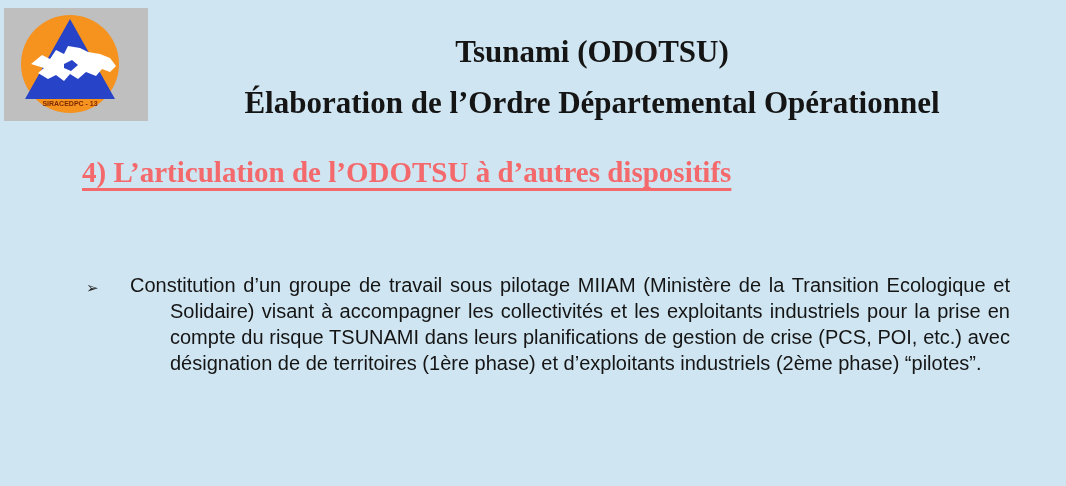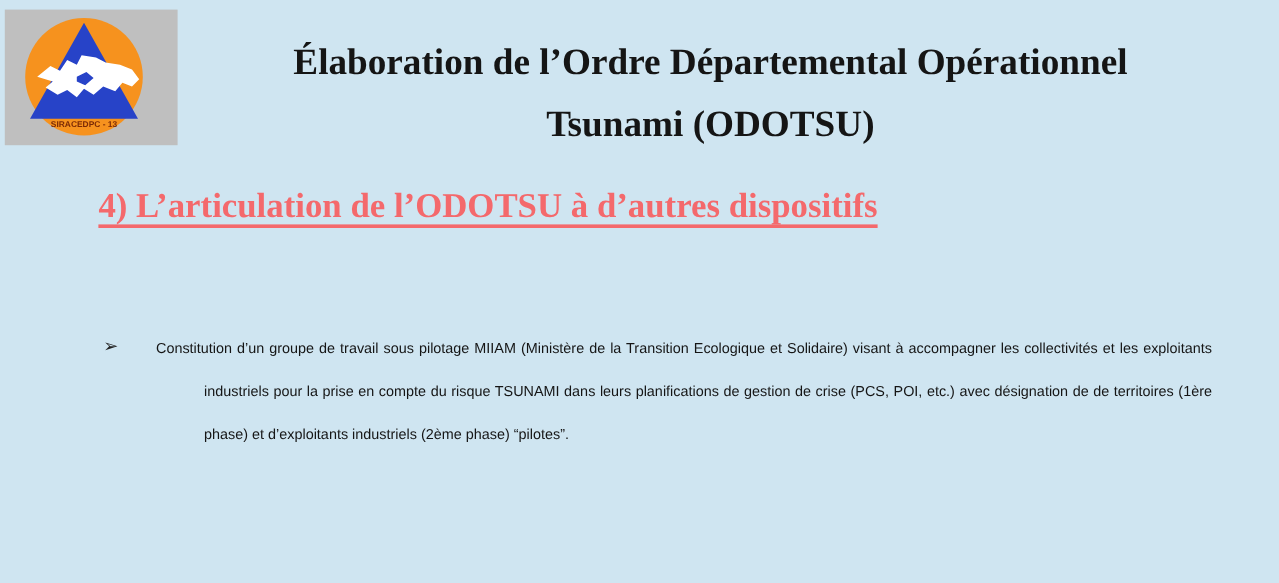--- a/index.html
+++ b/index.html
@@ -64,44 +64,44 @@
     font-size:15px;
     color:#222;
   }
   .para{
     position:absolute;left:130px;top:272px;
     width:880px;
     box-sizing:border-box;
     padding-left:40px;
     text-indent:-40px;
     text-align:justify;
-    font-size:12px;
-    line-height:36px;
+    font-size:20px;
+    line-height:26px;
     color:var(--text-black);
   }
 </style>
 </head>
 <body>
 
 <div class="slide">
 
   <div class="logo-box">
     <svg viewBox="0 0 144 113" preserveAspectRatio="none">
       <circle cx="66" cy="56" r="49" fill="#f6921e"></circle>
       <polygon points="66,11 111,91 21,91" fill="#2743c8"></polygon>
       <path d="M27,56 L38,47 L46,51 L52,42 L60,46 L64,38 L76,40 L84,44 L96,46 L106,50 L112,58
                L106,64 L98,61 L92,68 L82,64 L74,71 L66,66 L60,73 L52,67 L44,71 L34,65 L40,60 Z
                M60,56 l8,-4 l6,5 l-7,6 l-7,-3 Z" fill="#ffffff" fill-rule="evenodd"></path>
       <text x="66" y="98" text-anchor="middle" font-family="Liberation Sans, sans-serif" font-size="7" font-weight="bold" fill="#7b2a06">SIRACEDPC - 13</text>
     </svg>
   </div>
 
   <div class="title-block">
+    <div class="title-line">Tsunami (ODOTSU)</div>
     <div class="title-line">Élaboration de l’Ordre Départemental Opérationnel</div>
-    <div class="title-line">Tsunami (ODOTSU)</div>
   </div>
 
   <div class="section-heading">
     <span class="hline">4) L’articulation de l’ODOTSU à d’autres dispositifs</span>
   </div>
 
   <span class="bullet-glyph">➢</span>
   <p class="para">Constitution d’un groupe de travail sous pilotage MIIAM (Ministère de la Transition Ecologique et Solidaire) visant à accompagner les collectivités et les exploitants industriels pour la prise en compte du risque TSUNAMI dans leurs planifications de gestion de crise (PCS, POI, etc.) avec désignation de de territoires (1ère phase) et d’exploitants industriels (2ème phase) “pilotes”.</p>
 
 </div>

